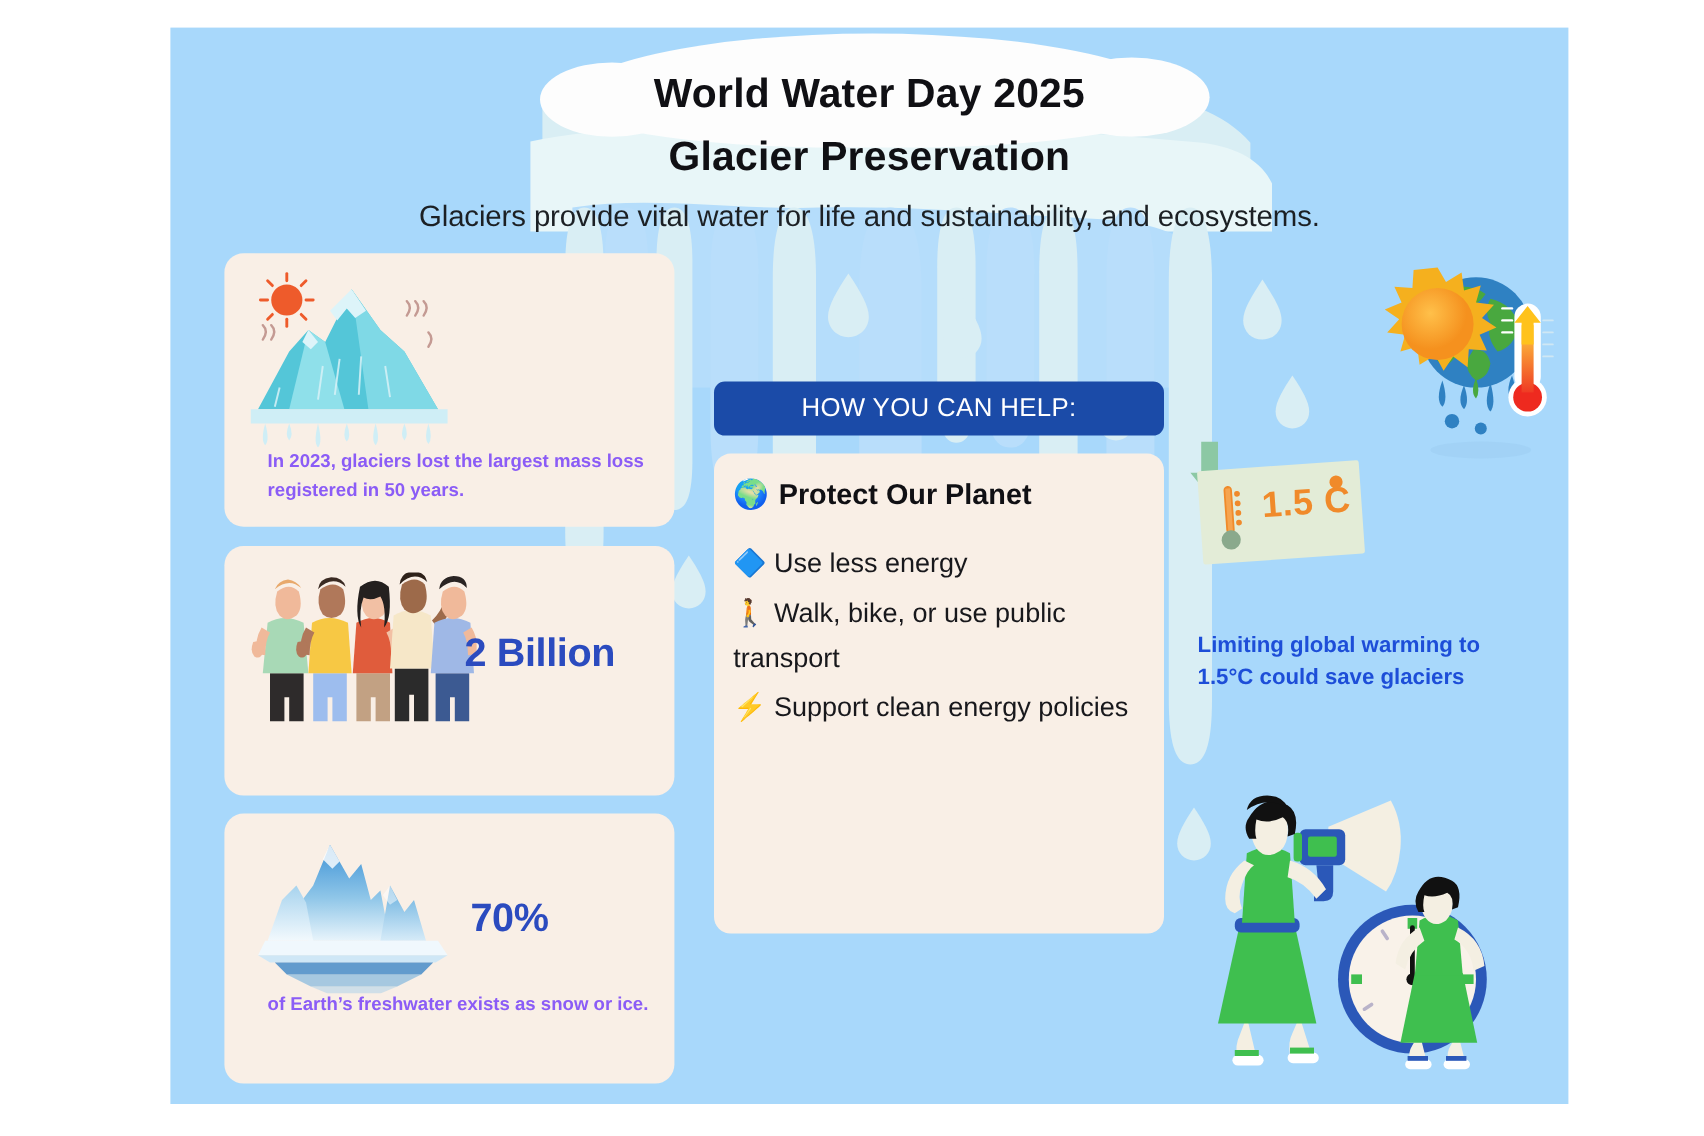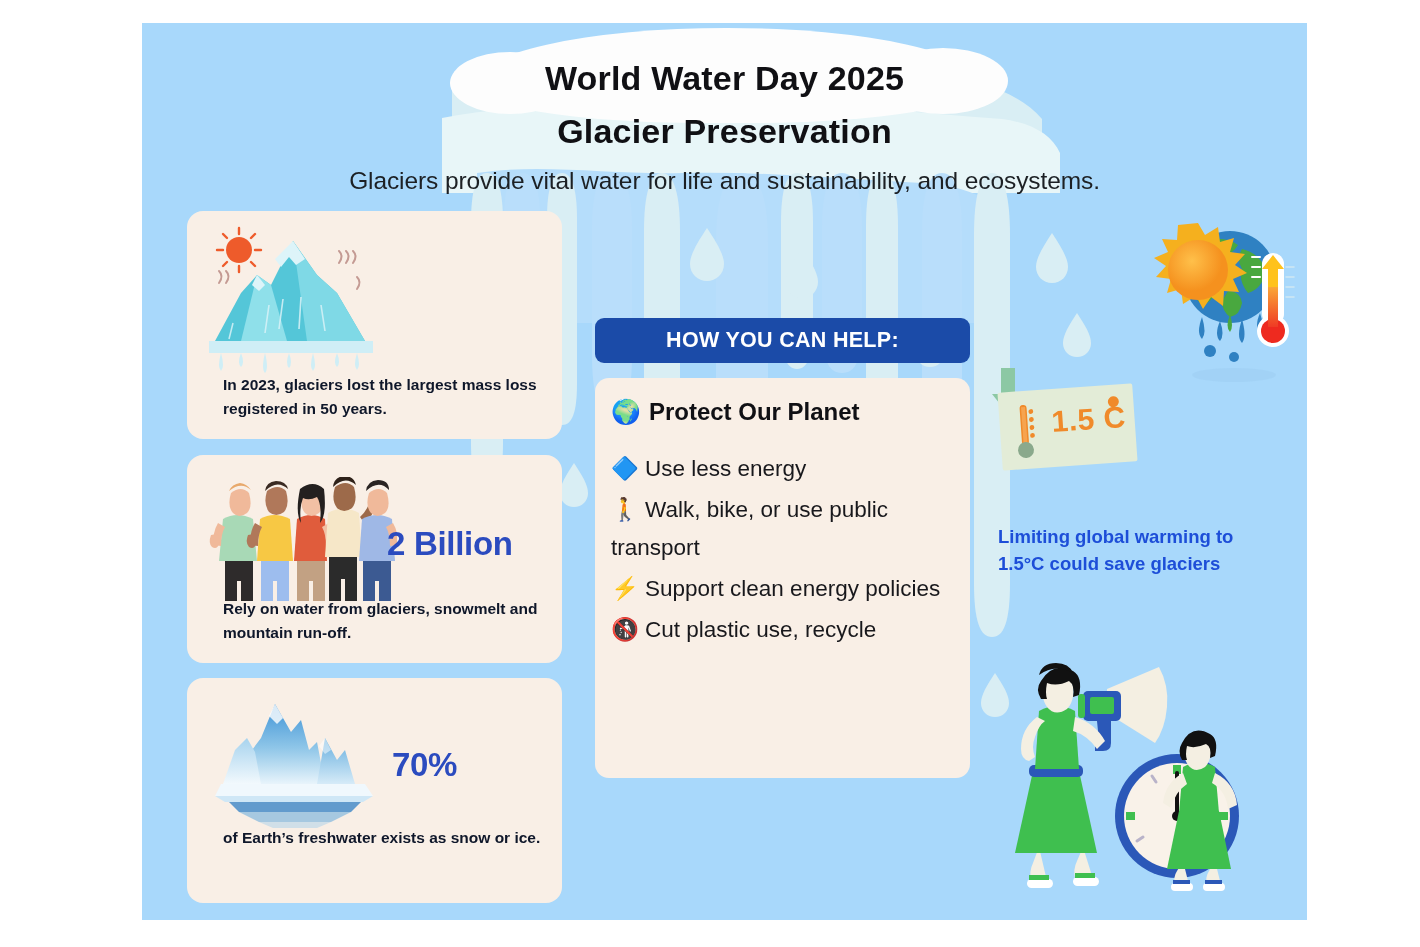--- a/index.html
+++ b/index.html
@@ -55,31 +55,31 @@
     background:#f9efe6;
     border-radius:16px;
     z-index:10;
   }
   .stat {
     font-size:33px; font-weight:bold; color:#2b4bbf; line-height:1.06;
     letter-spacing:-0.3px;
   }
   .card-caption {
     position:absolute; left:36px; right:20px;
-    font-size:15.5px; font-weight:bold; color:#0f172a; line-height:1.55;
+    font-size:15.5px; font-weight:bold; color:#8b5cf6; line-height:1.55;
   }
 
   
   .help-banner {
     position:absolute; left:453px; top:295px; width:375px; height:45px;
     background:#1b4ba8; border-radius:9px; z-index:14;
     display:flex; align-items:center; justify-content:center;
   }
   .help-banner span {
-    color:#ffffff; font-size:21.5px; font-weight:bold; letter-spacing:0.3px;
+    color:#ffffff; font-size:21.5px; font-weight:normal; letter-spacing:0.3px;
   }
   .help-panel {
     position:absolute; left:453px; top:355px; width:375px; height:400px;
     background:#f9efe6; border-radius:14px; z-index:13;
     padding:20px 16px 0 16px;
   }
   .help-head {
     font-size:24px; font-weight:bold; color:#101014;
     display:flex; align-items:center; gap:8px; margin-bottom:24px;
   }
@@ -268,21 +268,20 @@
         <path fill="#9fb8e6" d="M155,42 q15,-8 30,0 l3,42 h-36 Z"></path>
         <path fill="#f0b99a" d="M162,16 q10,-8 18,0 q4,14 -2,20 q-8,6 -14,0 q-6,-7 -2,-20 Z"></path>
         <path fill="#2a2423" d="M159,14 q13,-12 23,-1 q0,-10 -11,-10 q-11,1 -12,11 Z"></path>
         <path fill="#f0b99a" d="M186,46 q6,10 4,22 l-7,1 q0,-12 -4,-19 Z"></path>
         <path fill="#f0b99a" d="M191,56 q4,8 0,12 q-5,3 -7,-3 q-1,-6 3,-9 Z"></path>
       </g>
     </svg>
     <div class="stat" style="position:absolute; left:200px; top:72px;">
       <div>2 Billion</div>
     </div>
-    <div class="card-caption" style="top:142px;">Rely on water from glaciers, snowmelt and mountain run-off.</div>
   </div>
 
   <div class="card" style="left:45px; top:655px; width:375px; height:225px;">
     <svg class="icon-art" style="left:18px; top:20px;" width="185" height="130" viewBox="0 0 185 130">
       <defs>
         <linearGradient id="ice1" x1="0" y1="0" x2="0" y2="1">
           <stop offset="0%" stop-color="#3d92d6"></stop>
           <stop offset="55%" stop-color="#8fc6e8"></stop>
           <stop offset="100%" stop-color="#e8f4fb"></stop>
         </linearGradient>
@@ -330,23 +329,20 @@
 
     <div class="help-item">
       <span class="bullet">🔷</span><span>Use less energy</span>
     </div>
     <div class="help-item">
       <span class="bullet">🚶</span><span>Walk, bike, or use public transport</span>
     </div>
     <div class="help-item">
       <span class="bullet">⚡</span><span>Support clean energy policies</span>
     </div>
-    <div class="help-item">
-      <span class="bullet">🚯</span><span>Cut plastic use, recycle</span>
-    </div>
   </div>
 
   <svg class="globe-art" width="160" height="175" viewBox="0 0 160 175">
     <defs>
       <radialGradient id="sunG" cx="40%" cy="35%">
         <stop offset="0%" stop-color="#ffc04a"></stop>
         <stop offset="100%" stop-color="#f5911e"></stop>
       </radialGradient>
       <linearGradient id="mercury" x1="0" y1="0" x2="0" y2="1">
         <stop offset="0%" stop-color="#ffd23f"></stop>

